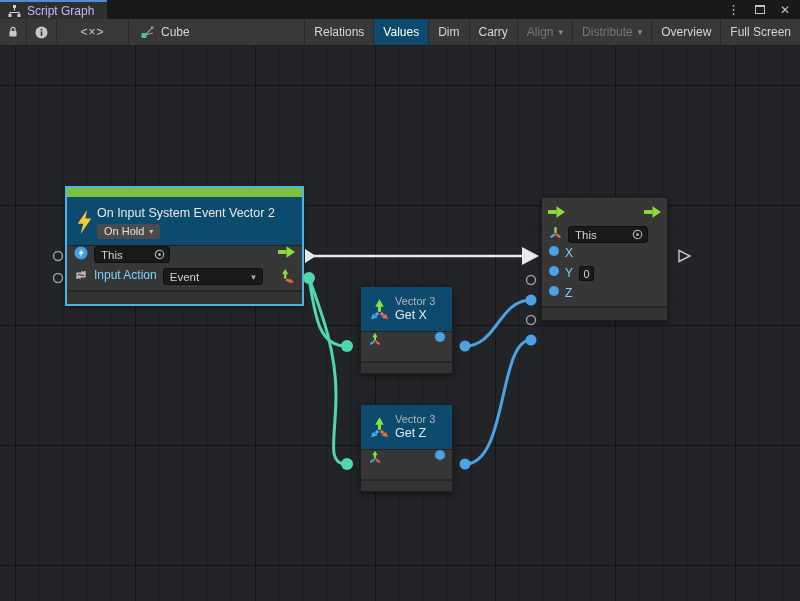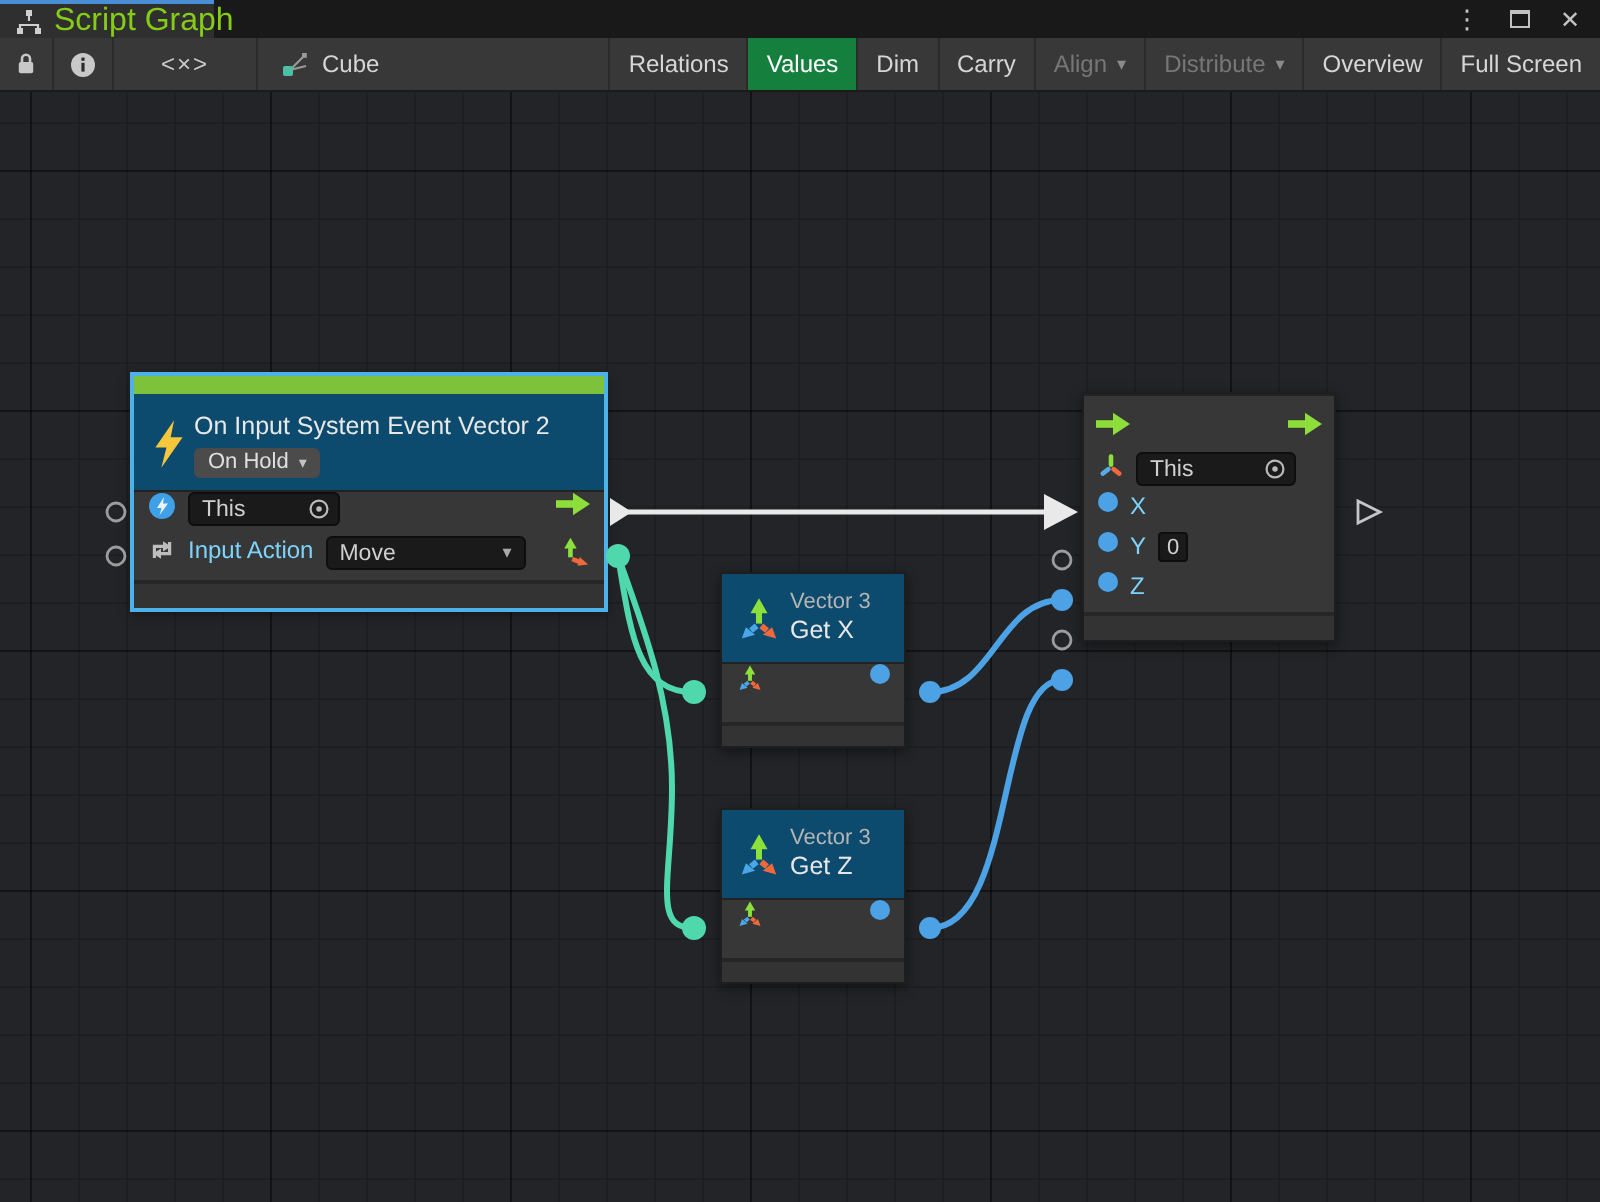--- a/index.html
+++ b/index.html
@@ -3,31 +3,31 @@
 <meta charset="utf-8">
 <style>
   * { margin:0; padding:0; box-sizing:border-box; }
   html,body { background:#111; }
   body { font-family:"Liberation Sans","DejaVu Sans",sans-serif; }
   .window { width:800px; height:601px; display:flex; flex-direction:column; background:#191919; overflow:hidden; }
 
   
   .titlebar { height:19px; background:#191919; display:flex; align-items:stretch; position:relative; flex:0 0 auto; }
   .tab { width:107px; background:#2f2f2f; border-top:2px solid #4a8fd6; display:flex; align-items:center; gap:6px; padding:0 8px; }
-  .tab-label { font-size:16px; color:#84cc16; white-space:nowrap; }
+  .tab-label { font-size:12px; color:#c4b5fd; white-space:nowrap; }
   .win-controls { margin-left:auto; display:flex; align-items:center; gap:15px; padding-right:10px; color:#c2c2c2; }
   .menu-glyph { font-size:13px; line-height:1; }
   .max-glyph { width:10px; height:9px; border:1px solid #c2c2c2; border-top:2px solid #c2c2c2; }
   .close-glyph { font-size:12px; line-height:1; }
 
   
   .toolbar { height:27px; background:#383838; border-bottom:1px solid #1b1b1b; display:flex; align-items:stretch; font-size:12px; color:#d6d6d6; flex:0 0 auto; overflow:hidden; }
   .tbtn { display:flex; align-items:center; justify-content:center; padding:0 9px; border-right:1px solid #2a2a2a; white-space:nowrap; }
   .tbtn.icon-btn { padding:0 8px; }
-  .tbtn.active { background:#15803d; color:#ffffff;justify-content:flex-end; }
+  .tbtn.active { background:#0c4a6e; color:#ffffff;justify-content:flex-end; }
   .tbtn.disabled { color:#777777; }
   .tbtn .caret { font-size:9px; margin-left:5px; color:#8b8b8b; }
   .code-btn { width:72px; letter-spacing:1px; color:#cccccc; }
   .crumb { display:flex; align-items:center; gap:6px; padding:0 12px; }
   .zoom-group { display:flex; align-items:center; gap:8px; padding:0 10px; }
   .zoom-track { position:relative; width:98px; height:2px; background:#7d7d7d; border-radius:1px; }
   .zoom-handle { position:absolute; top:-5px; left:86px; width:12px; height:12px; border-radius:50%; background:#9b9b9b; }
   .right-group { margin-left:auto; display:flex; align-items:stretch; border-left:1px solid #2a2a2a; }
 
   
@@ -221,21 +221,21 @@
           <span class="icon">
             <svg width="14" height="14" viewBox="0 0 14 14">
               <path d="M3.2 11 V5.2 H8" stroke="#bdbdbd" stroke-width="1.6" fill="none"></path>
               <polygon points="7.5,2.6 11.5,5.2 7.5,7.8" fill="#bdbdbd"></polygon>
               <path d="M10.8 3 V8.8 H6" stroke="#bdbdbd" stroke-width="1.6" fill="none"></path>
               <polygon points="6.5,6.2 2.5,8.8 6.5,11.4" fill="#bdbdbd"></polygon>
             </svg>
           </span>
           <span class="row-label">Input Action</span>
           <span class="dropdown" style="width:100px;">
-            <span>Move</span>
+            <span>Event</span>
             <span class="caret">▾</span>
           </span>
           <span class="push icon">
             <svg width="16" height="16" viewBox="0 0 18 18">
               <line x1="7" y1="12" x2="7" y2="6" stroke="#8ce03c" stroke-width="2.6"></line>
               <polygon points="3.5,7 7,1 10.5,7" fill="#8ce03c"></polygon>
               <line x1="8" y1="13" x2="12" y2="14.5" stroke="#f0693c" stroke-width="2.6"></line>
               <polygon points="17,16 12.2,11.8 11,16.8" fill="#f0693c"></polygon>
             </svg>
           </span>

